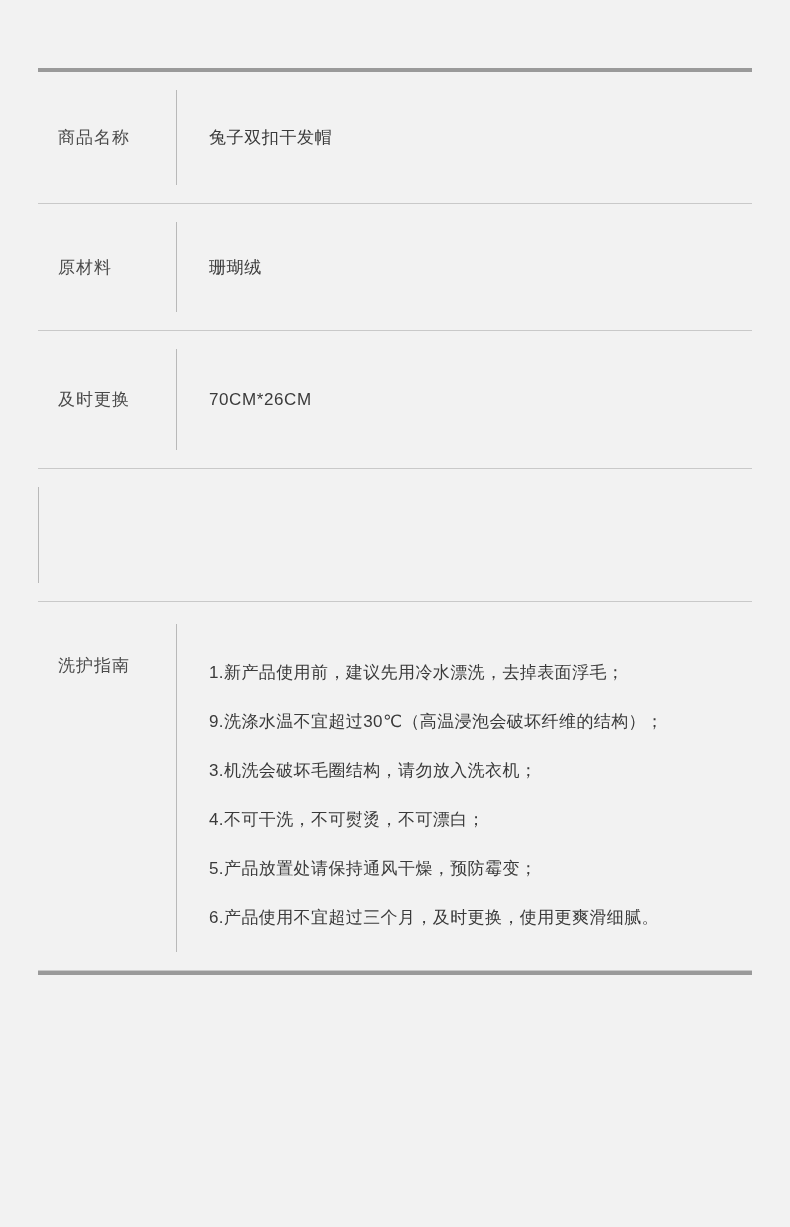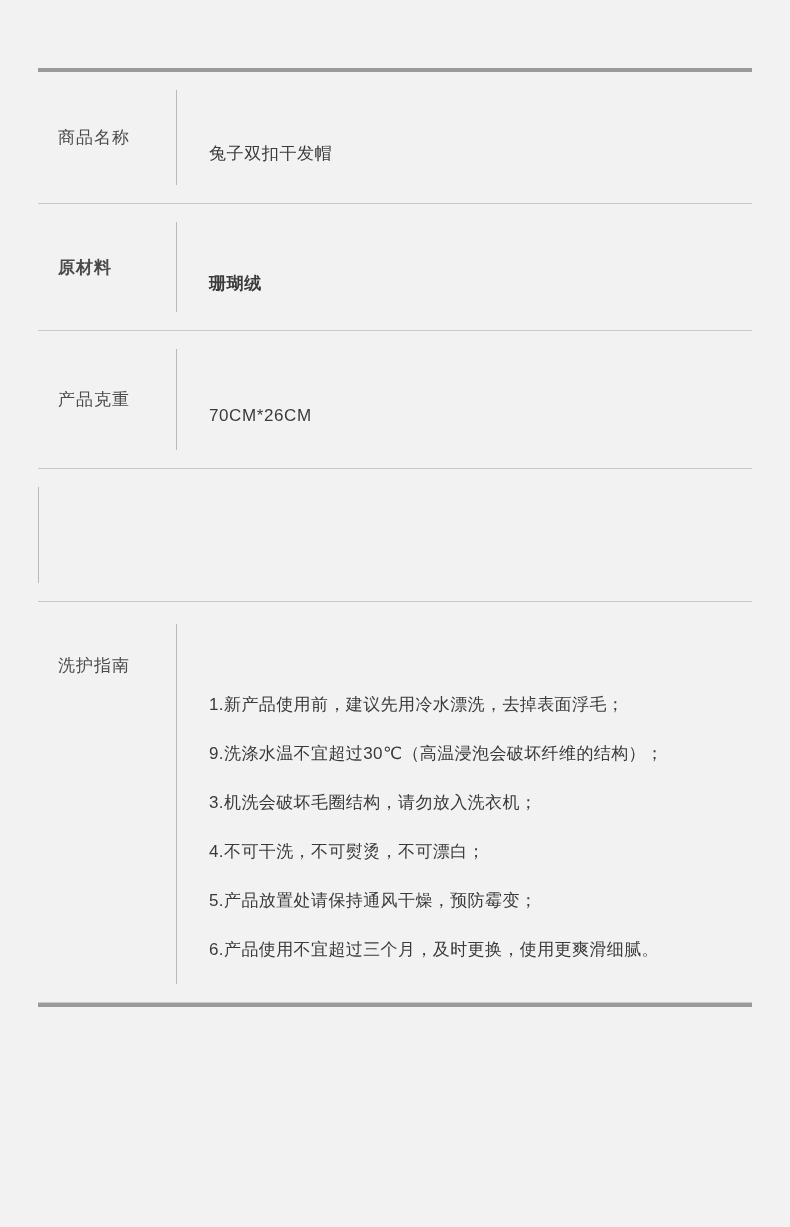--- a/index.html
+++ b/index.html
@@ -63,24 +63,23 @@
   }
   .row-value {
     flex: 1 1 auto;
     display: flex;
     align-items: center;
     font-size: 17px;
     color: #3a3a3a;
     letter-spacing: 0.6px;
     padding-left: 32px;
     box-sizing: border-box;
-    margin-top: 32px;
   }
   .r-name   { height: 132px; font-family: Liberation Mono, monospace; }
-  .r-mat    { height: 127px; font-weight: bold; }
+  .r-mat    { height: 127px; }
   .r-size   { height: 138px; }
   .r-weight { height: 133px; }
   .r-color  { height: 131px; }
   .r-care   { min-height: 340px; }
 
   .r-care .row-label {
     align-items: flex-start;
     padding-top: 52px;
   }
   .r-care .row-sep {
@@ -115,21 +114,21 @@
       <div class="row-value">兔子双扣干发帽</div>
     </div>
 
     <div class="spec-row r-mat">
       <div class="row-label">原材料</div>
       <div class="row-sep"></div>
       <div class="row-value">珊瑚绒</div>
     </div>
 
     <div class="spec-row r-size">
-      <div class="row-label">产品克重</div>
+      <div class="row-label">及时更换</div>
       <div class="row-sep"></div>
       <div class="row-value">70CM*26CM</div>
     </div>
 
     <div class="spec-row r-weight">
       <div class="row-sep"></div>
     </div>
 
 
     <div class="spec-row r-care">

